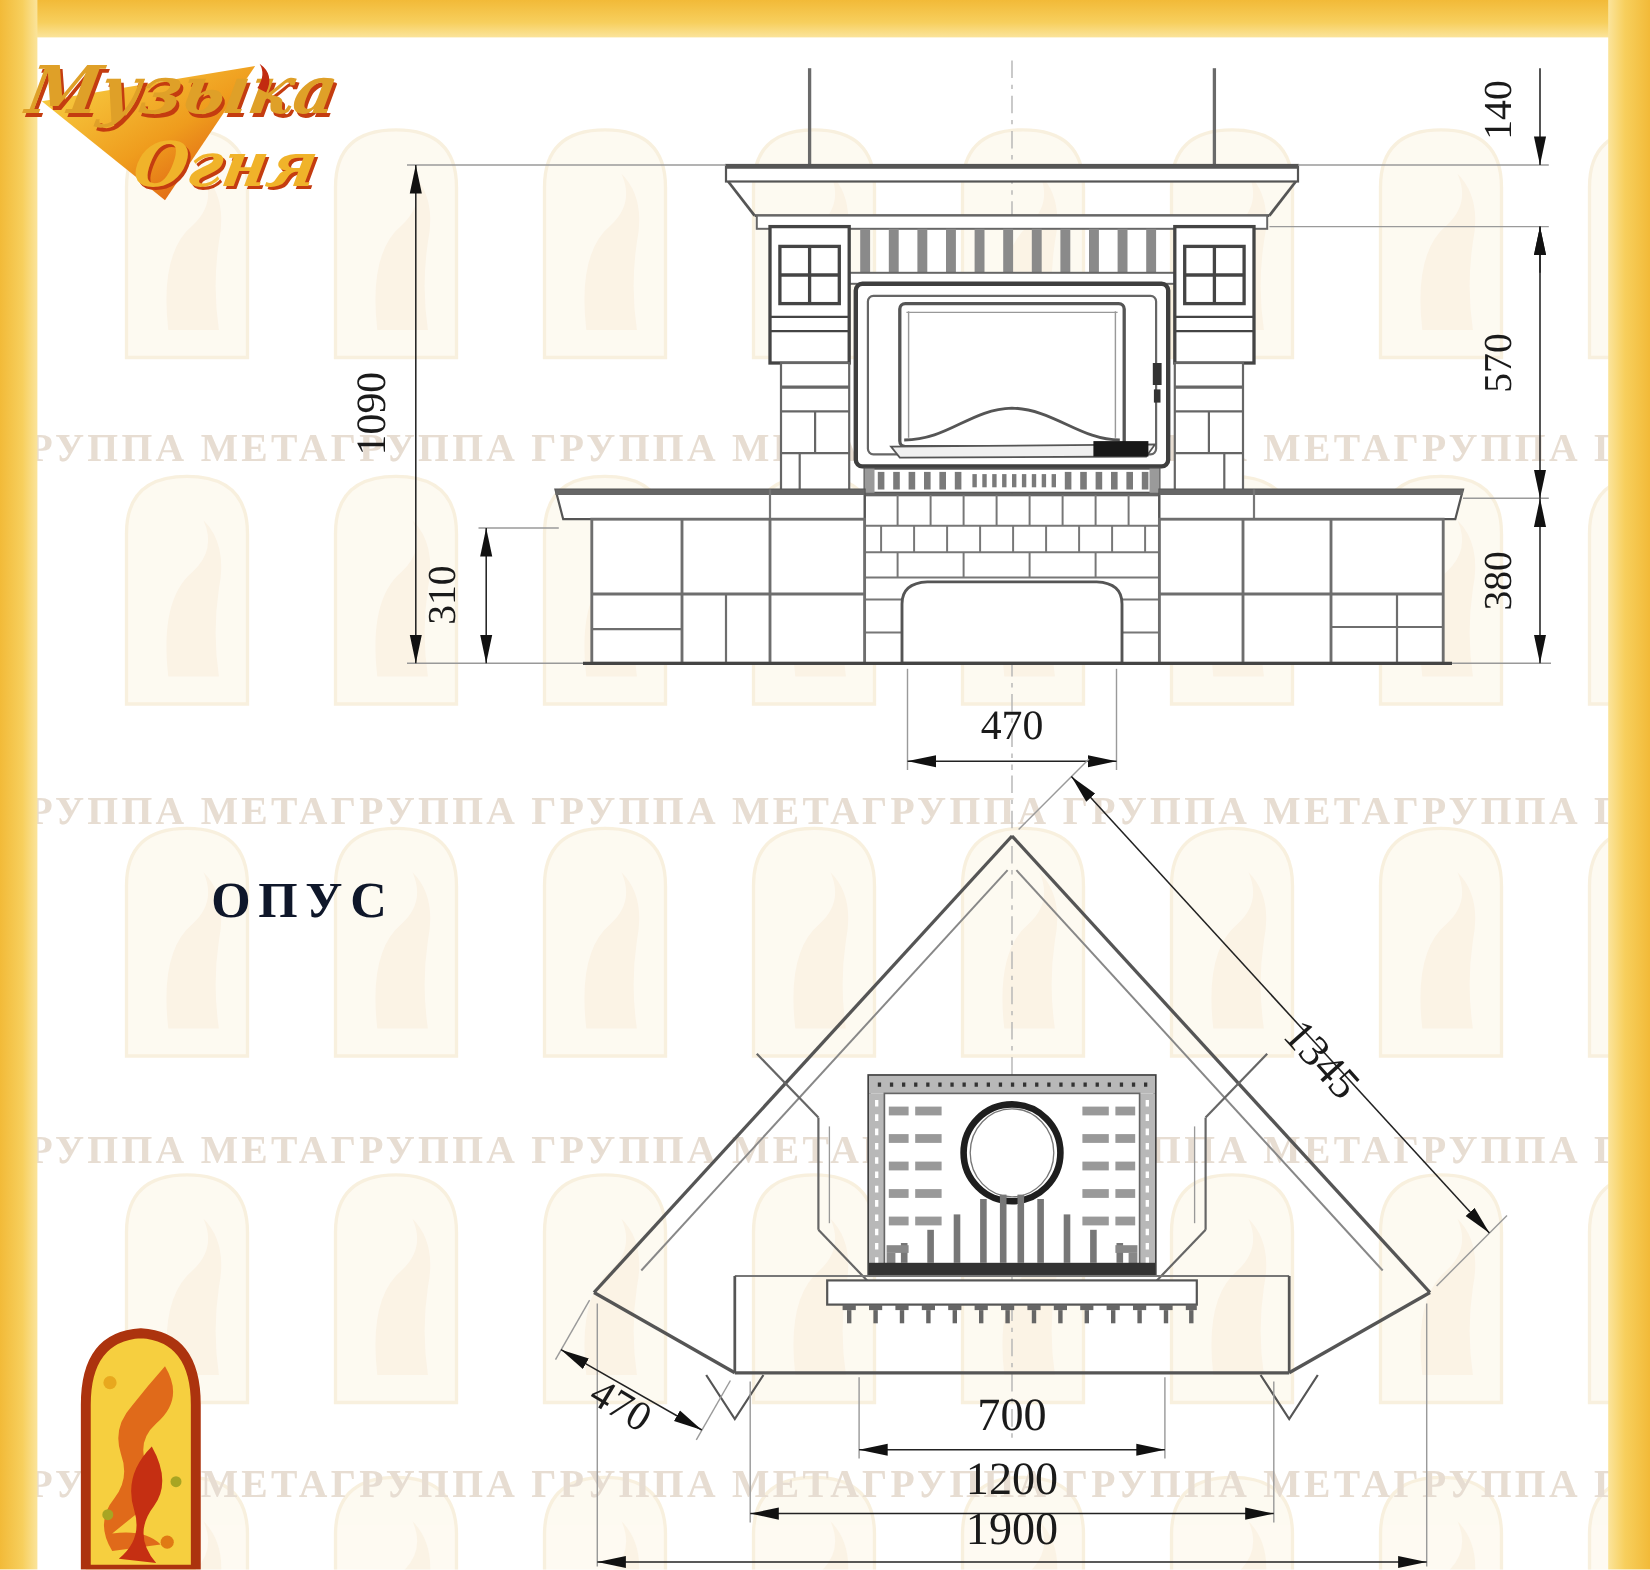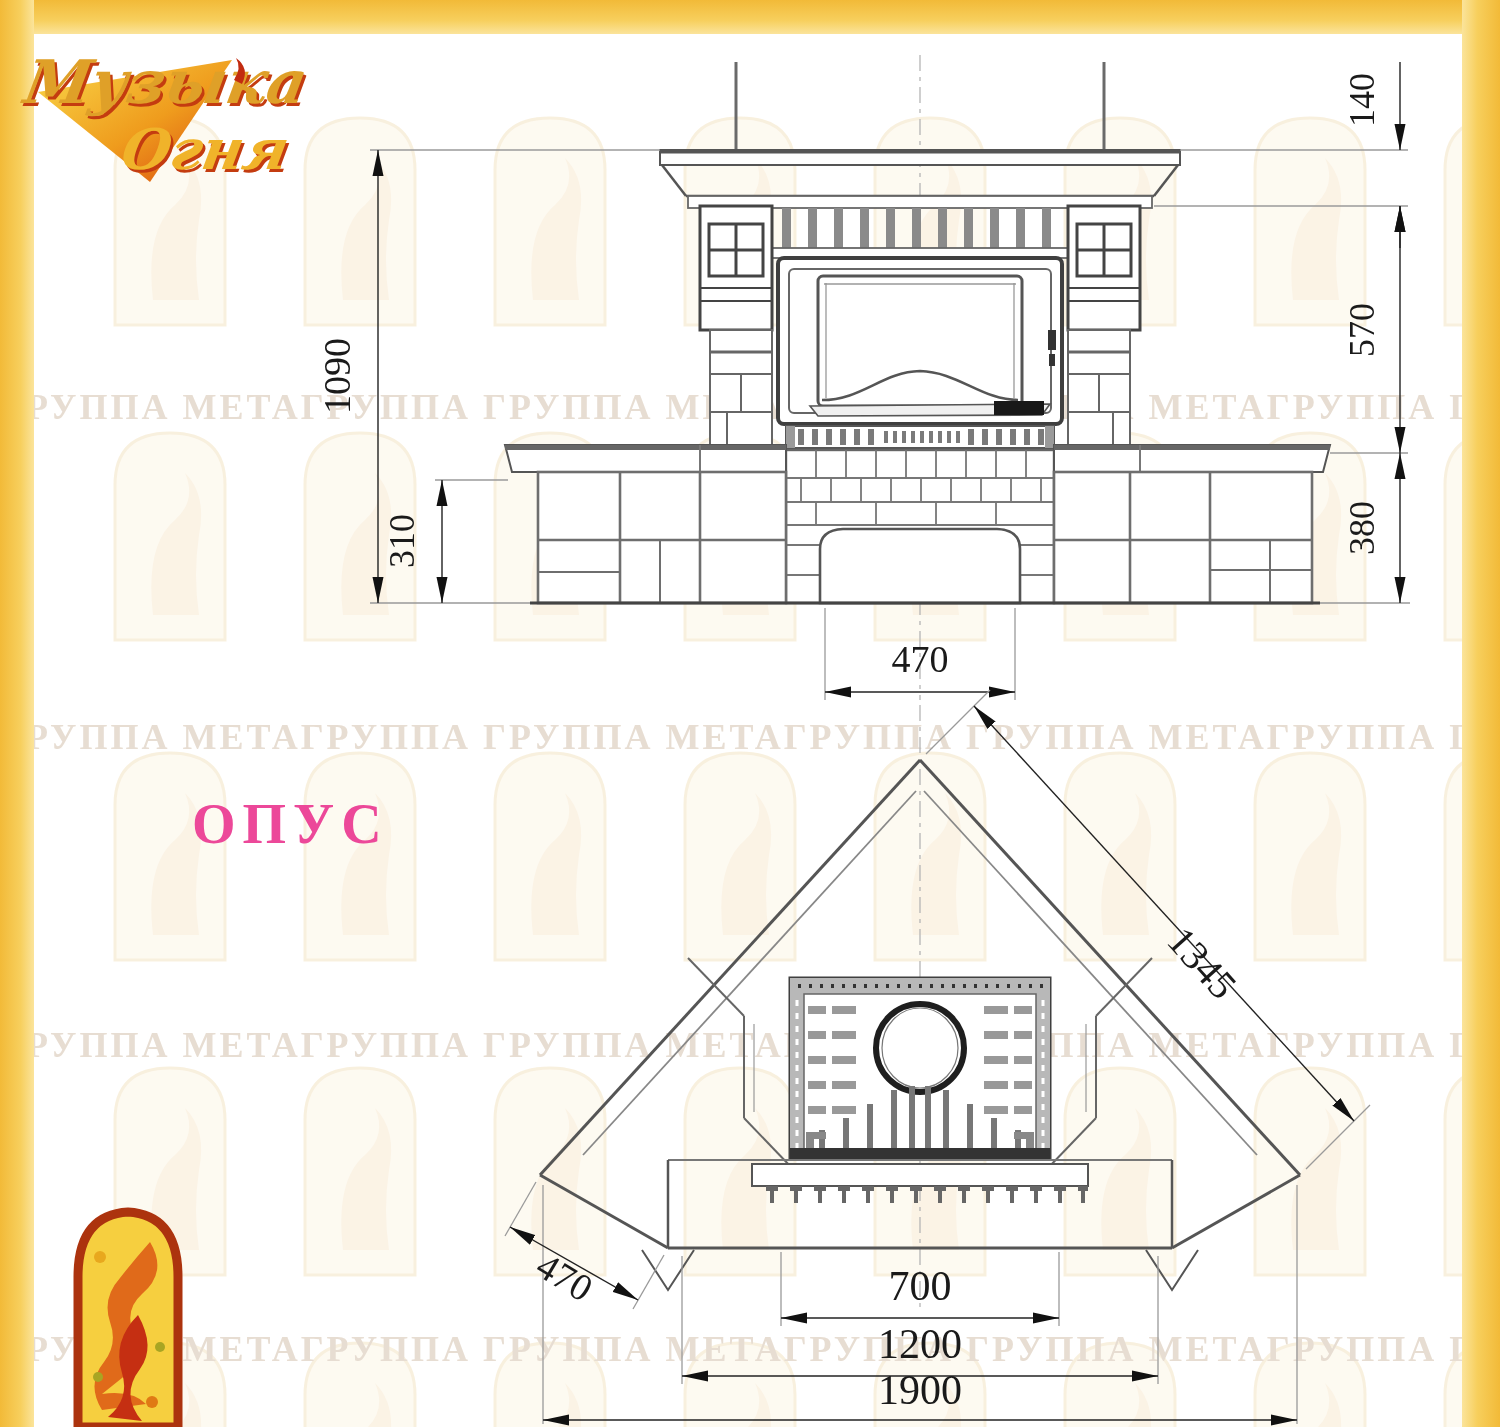--- a/index.html
+++ b/index.html
@@ -6,22 +6,22 @@
   .page{position:relative;width:1500px;height:1427px;background:#ffffff;overflow:hidden;
         font-family:"Liberation Serif", serif;}
   .frame{position:absolute;z-index:5;}
   .frame-top{left:0;top:0;width:1500px;height:34px;background:linear-gradient(180deg,#f2ba38,#f7cf5d 60%,#fbe49b);}
   .frame-left{left:0;top:0;width:34px;height:1427px;background:linear-gradient(90deg,#f2ba38,#f7cf5d 60%,#fbe49b);}
   .frame-right{right:0;top:0;width:38px;height:1427px;background:linear-gradient(270deg,#f2ba38,#f7cf5d 60%,#fbe49b);}
   .wm-row{position:absolute;left:0;width:1500px;white-space:nowrap;overflow:hidden;
           font-family:"Liberation Serif",serif;font-weight:bold;font-size:36px;letter-spacing:3px;
           color:#e7ddd2;z-index:1;}
   .model-label{position:absolute;left:192px;top:792px;z-index:4;
-          font-family:"Liberation Serif",serif;font-weight:bold;font-size:56px;
-          letter-spacing:7px;color:#ec4899;}
+          font-family:"Liberation Serif",serif;font-weight:bold;font-size:46px;
+          letter-spacing:7px;color:#0f172a;}
   svg{position:absolute;left:0;top:0;}
   #bg-arches{z-index:0;}
   #drawing{z-index:3;}
   #logo{z-index:6;}
   #flame-icon{z-index:6;}
   text.dim{font-family:"Liberation Serif",serif;fill:#1a1a1a;}
 </style>
 </head>
 <body>
 

